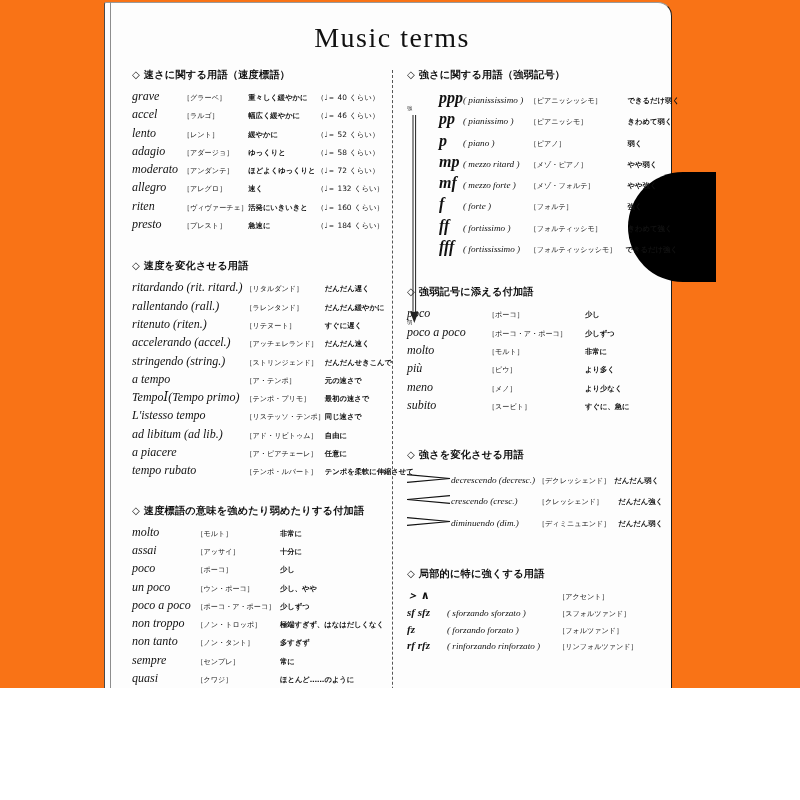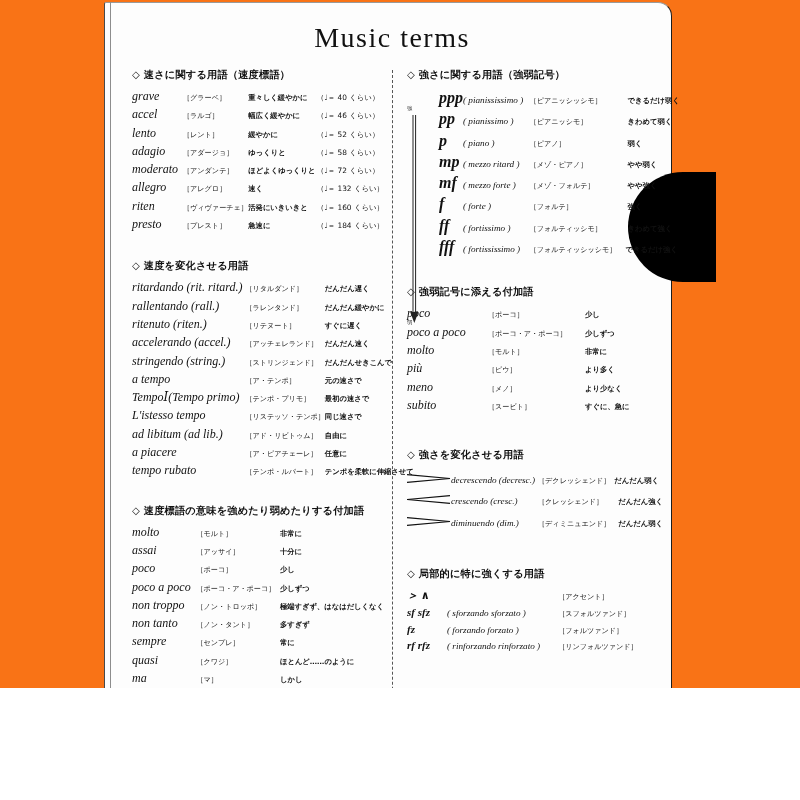--- a/index.html
+++ b/index.html
@@ -341,20 +341,25 @@
               <td class="c-term">assai</td>
               <td class="c-kana">［アッサイ］</td>
               <td class="c-mean">十分に</td>
             </tr>
             <tr>
               <td class="c-term">poco</td>
               <td class="c-kana">［ポーコ］</td>
               <td class="c-mean">少し</td>
             </tr>
             <tr>
+              <td class="c-term">un poco</td>
+              <td class="c-kana">［ウン・ポーコ］</td>
+              <td class="c-mean">少し、やや</td>
+            </tr>
+            <tr>
               <td class="c-term">poco a poco</td>
               <td class="c-kana">［ポーコ・ア・ポーコ］</td>
               <td class="c-mean">少しずつ</td>
             </tr>
             <tr>
               <td class="c-term">non troppo</td>
               <td class="c-kana">［ノン・トロッポ］</td>
               <td class="c-mean">極端すぎず、はなはだしくなく</td>
             </tr>
             <tr>

